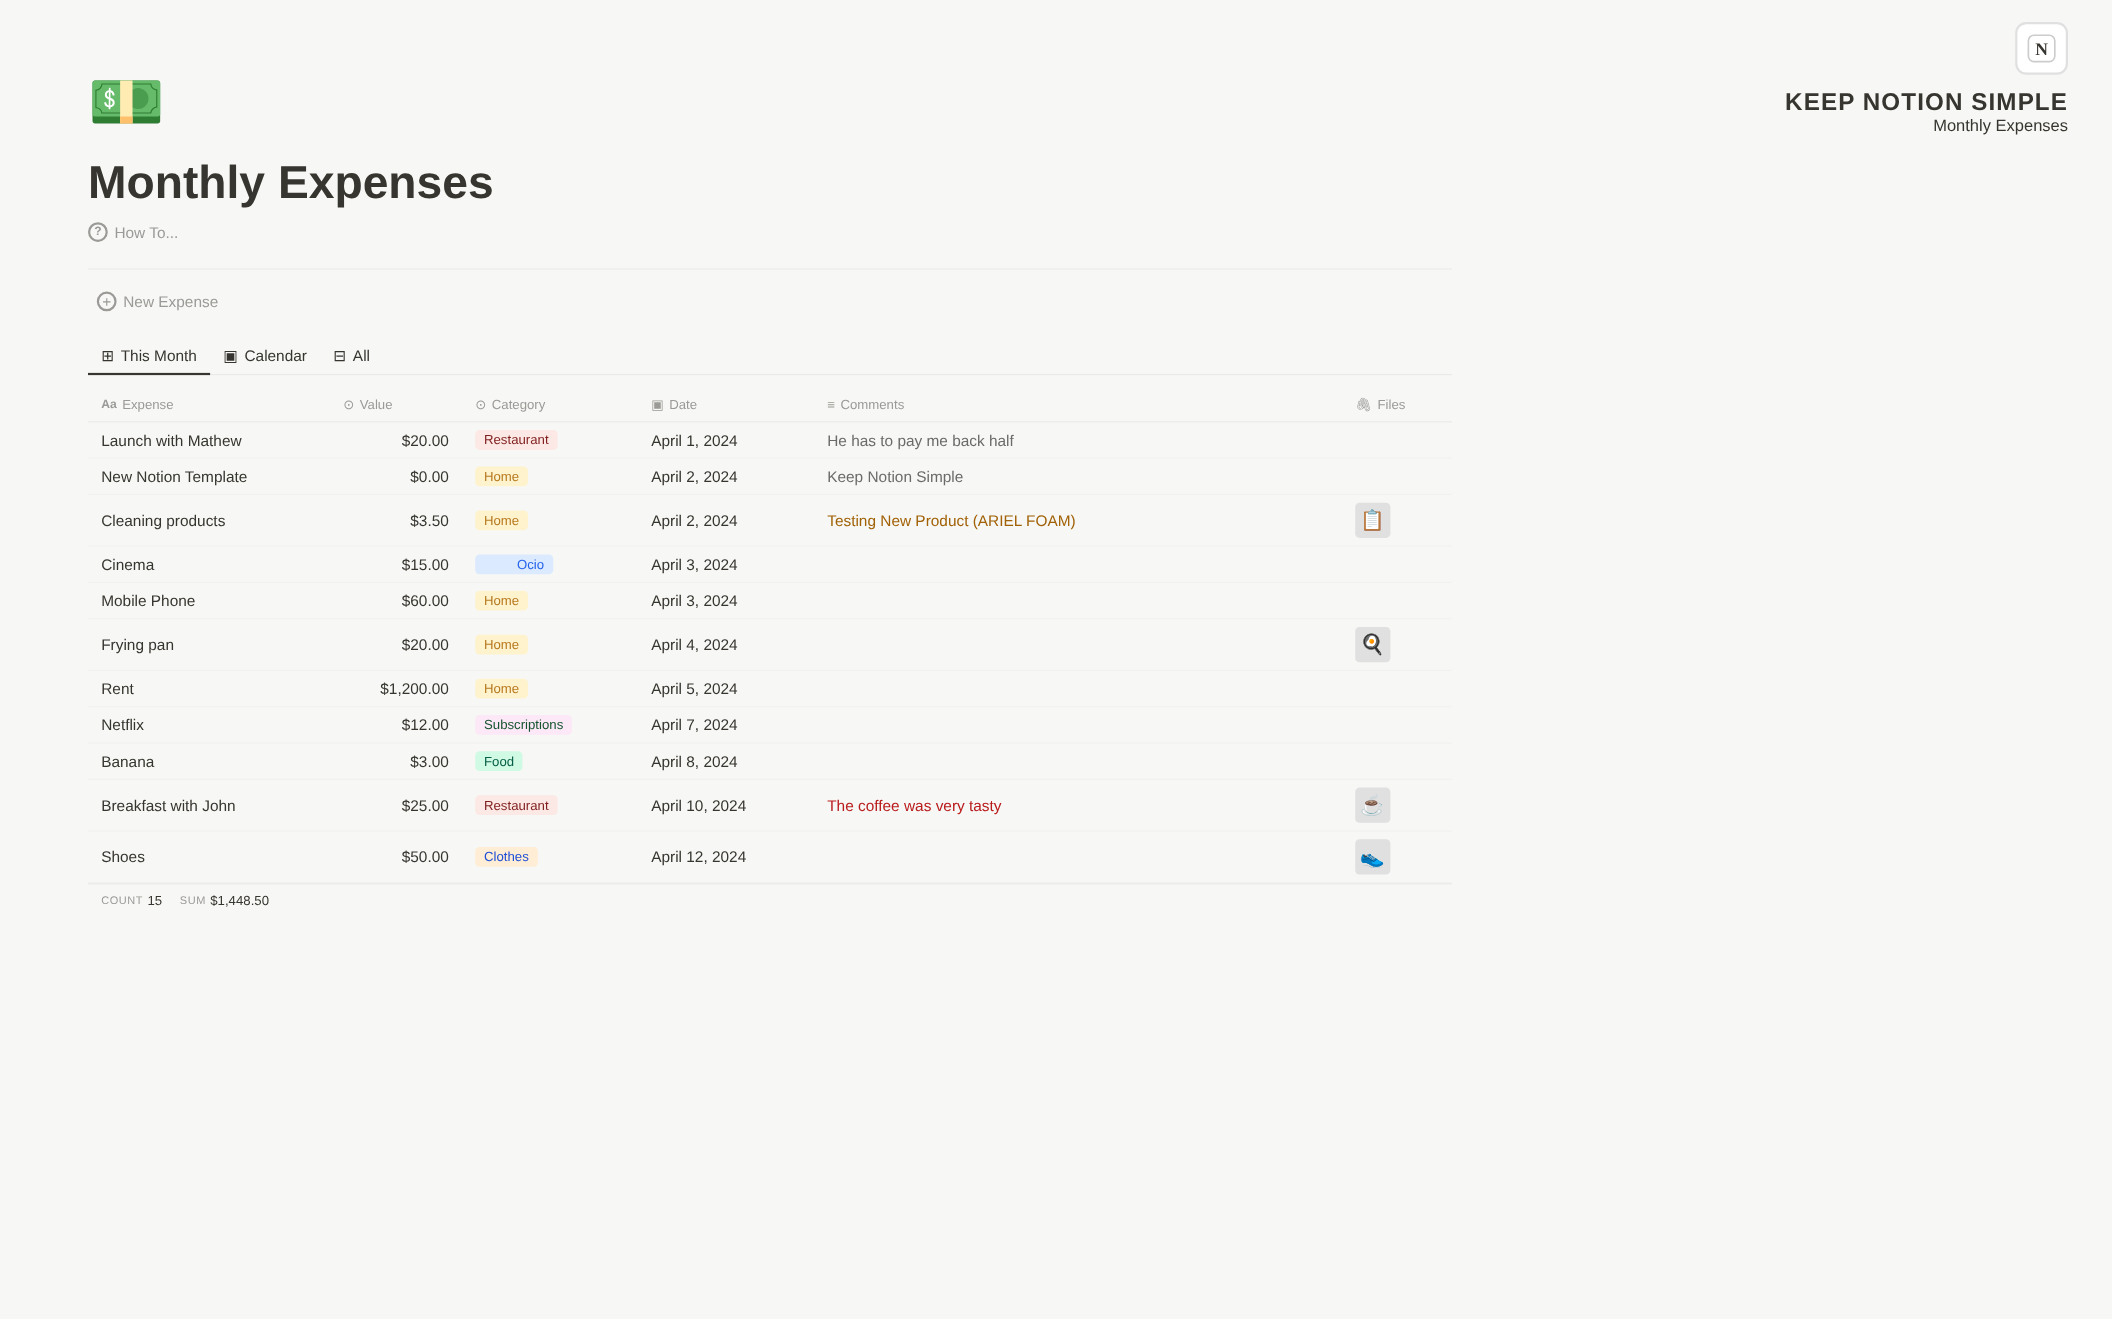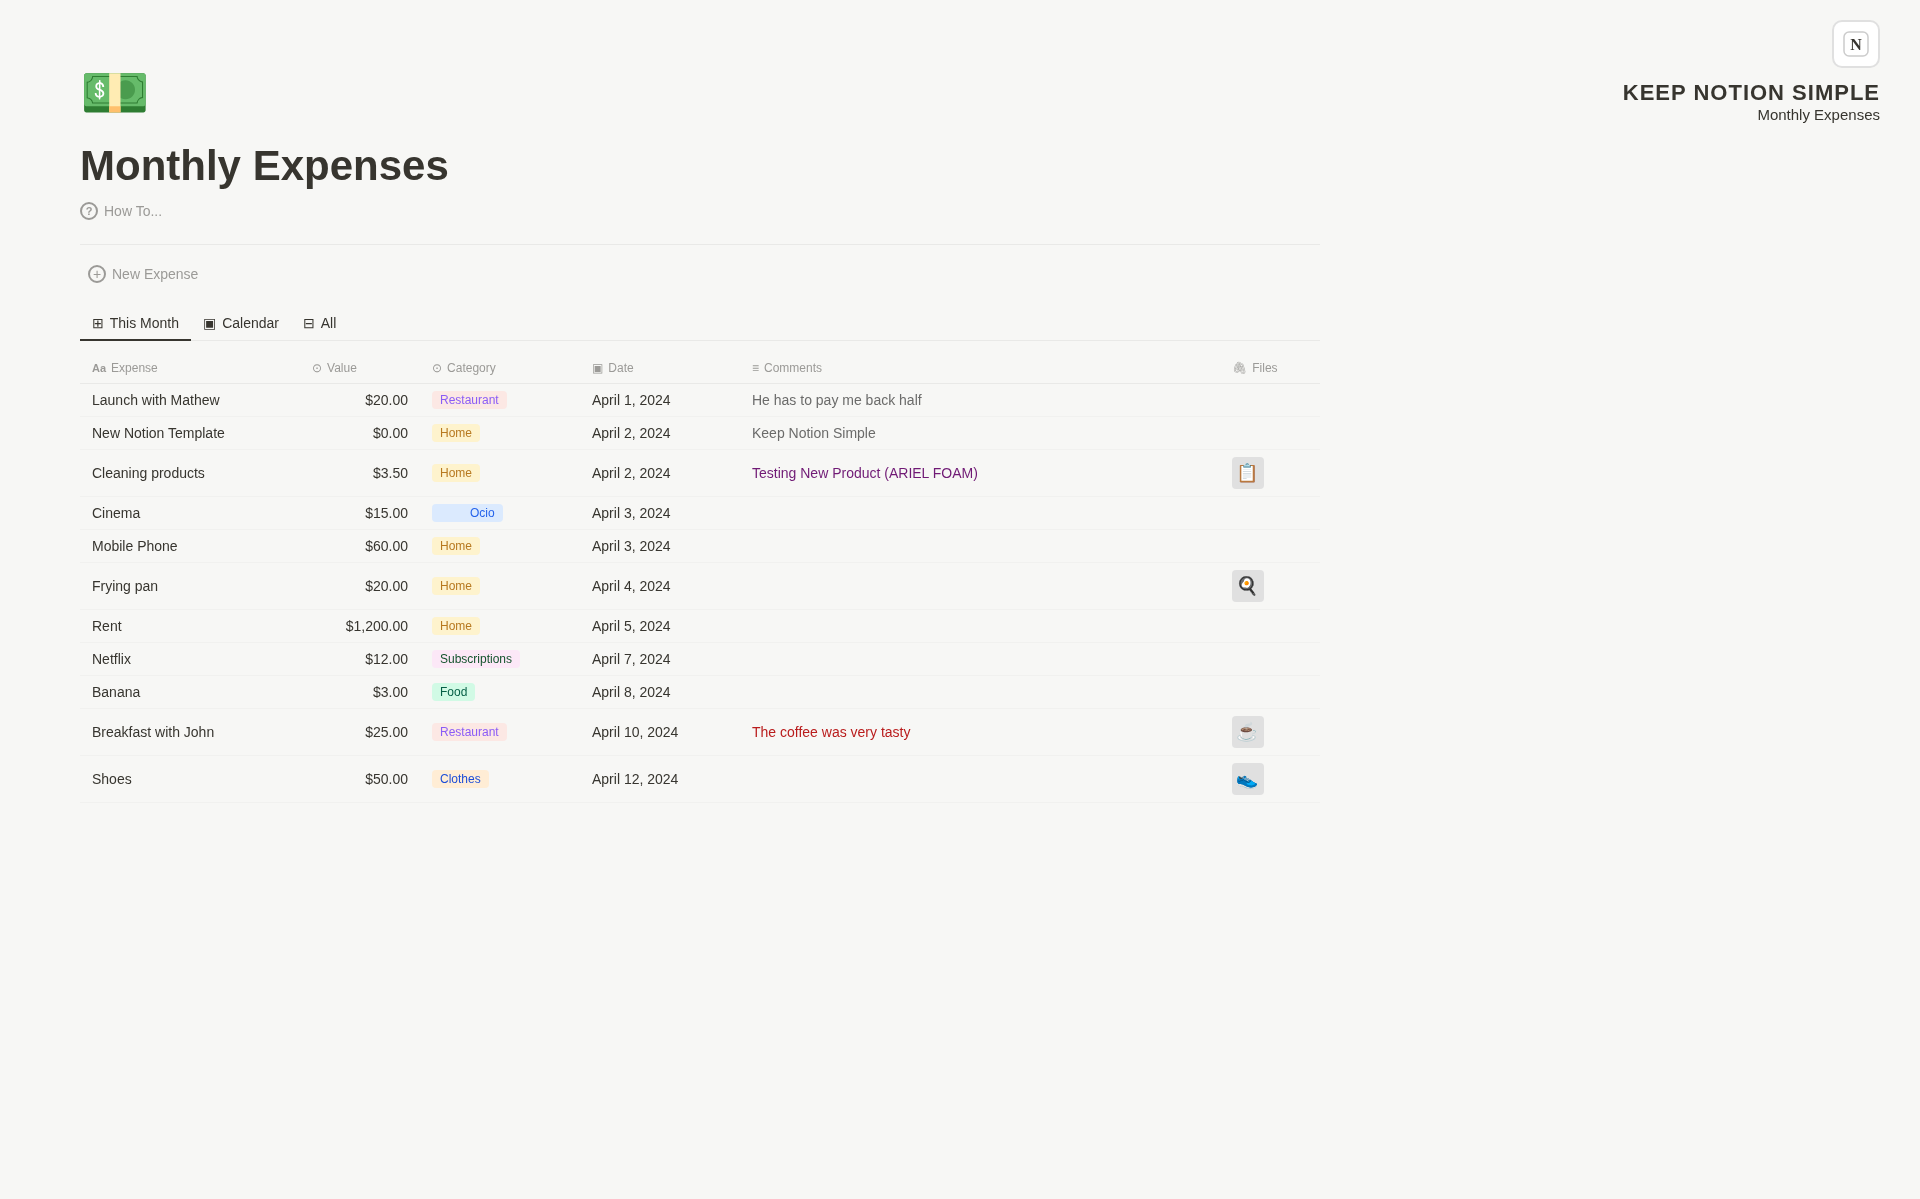--- a/index.html
+++ b/index.html
@@ -189,21 +189,21 @@
     td.value-cell { text-align: right; font-size: 14px; color: #37352f; }
 
     
     .badge {
       display: inline-block;
       padding: 2px 8px;
       border-radius: 4px;
       font-size: 12px;
       font-weight: 500;
     }
-    .badge-restaurant { background: #fce8e4; color: #8b5cf6; }
+    .badge-restaurant { background: #fce8e4; color: #7f1d1d; }
     .badge-home { background: #fef3cd; color: #b7791f; }
     .badge-ocio { background: #dbeafe; color: #2563eb; padding-left: 38px; }
     .badge-subscriptions { background: #fce8f7; color: #14532d; }
     .badge-food { background: #d1fae5; color: #065f46; }
     .badge-clothes { background: #ffedd5; color: #1d4ed8; }
 
     
     .file-thumb {
       width: 32px;
       height: 32px;
@@ -338,21 +338,21 @@
       <td class="col-comments" style="color:#6b6b6a;">Keep Notion Simple</td>
       <td class="col-files"></td>
     </tr>
           <tr>
       <td class="col-expense">Cleaning products</td>
       <td class="col-value value-cell">$3.50</td>
       <td class="col-category">
         <span class="badge badge-home">Home</span>
       </td>
       <td class="col-date">April 2, 2024</td>
-      <td class="col-comments" style="color:#701a75;">Testing New Product (ARIEL FOAM)</td>
+      <td class="col-comments" style="color:#a16207;">Testing New Product (ARIEL FOAM)</td>
       <td class="col-files"><div class="file-thumb">📋</div></td>
     </tr>
           <tr>
       <td class="col-expense">Cinema</td>
       <td class="col-value value-cell">$15.00</td>
       <td class="col-category">
         <span class="badge badge-ocio">Ocio</span>
       </td>
       <td class="col-date">April 3, 2024</td>
       <td class="col-comments" style="color:#6b6b6a;"></td>
@@ -423,14 +423,24 @@
       <td class="col-value value-cell">$50.00</td>
       <td class="col-category">
         <span class="badge badge-clothes">Clothes</span>
       </td>
       <td class="col-date">April 12, 2024</td>
       <td class="col-comments" style="color:#6b6b6a;"></td>
       <td class="col-files"><div class="file-thumb">👟</div></td>
     </tr>
         </tbody>
     </table>
+    <div class="table-footer">
+      <div class="footer-item">
+        <span class="footer-label">COUNT</span>
+        <span class="footer-value">15</span>
+      </div>
+      <div class="footer-item">
+        <span class="footer-label">SUM</span>
+        <span class="footer-value">$1,448.50</span>
+      </div>
+    </div>
   </div>
 </div>
 
 </body></html>

